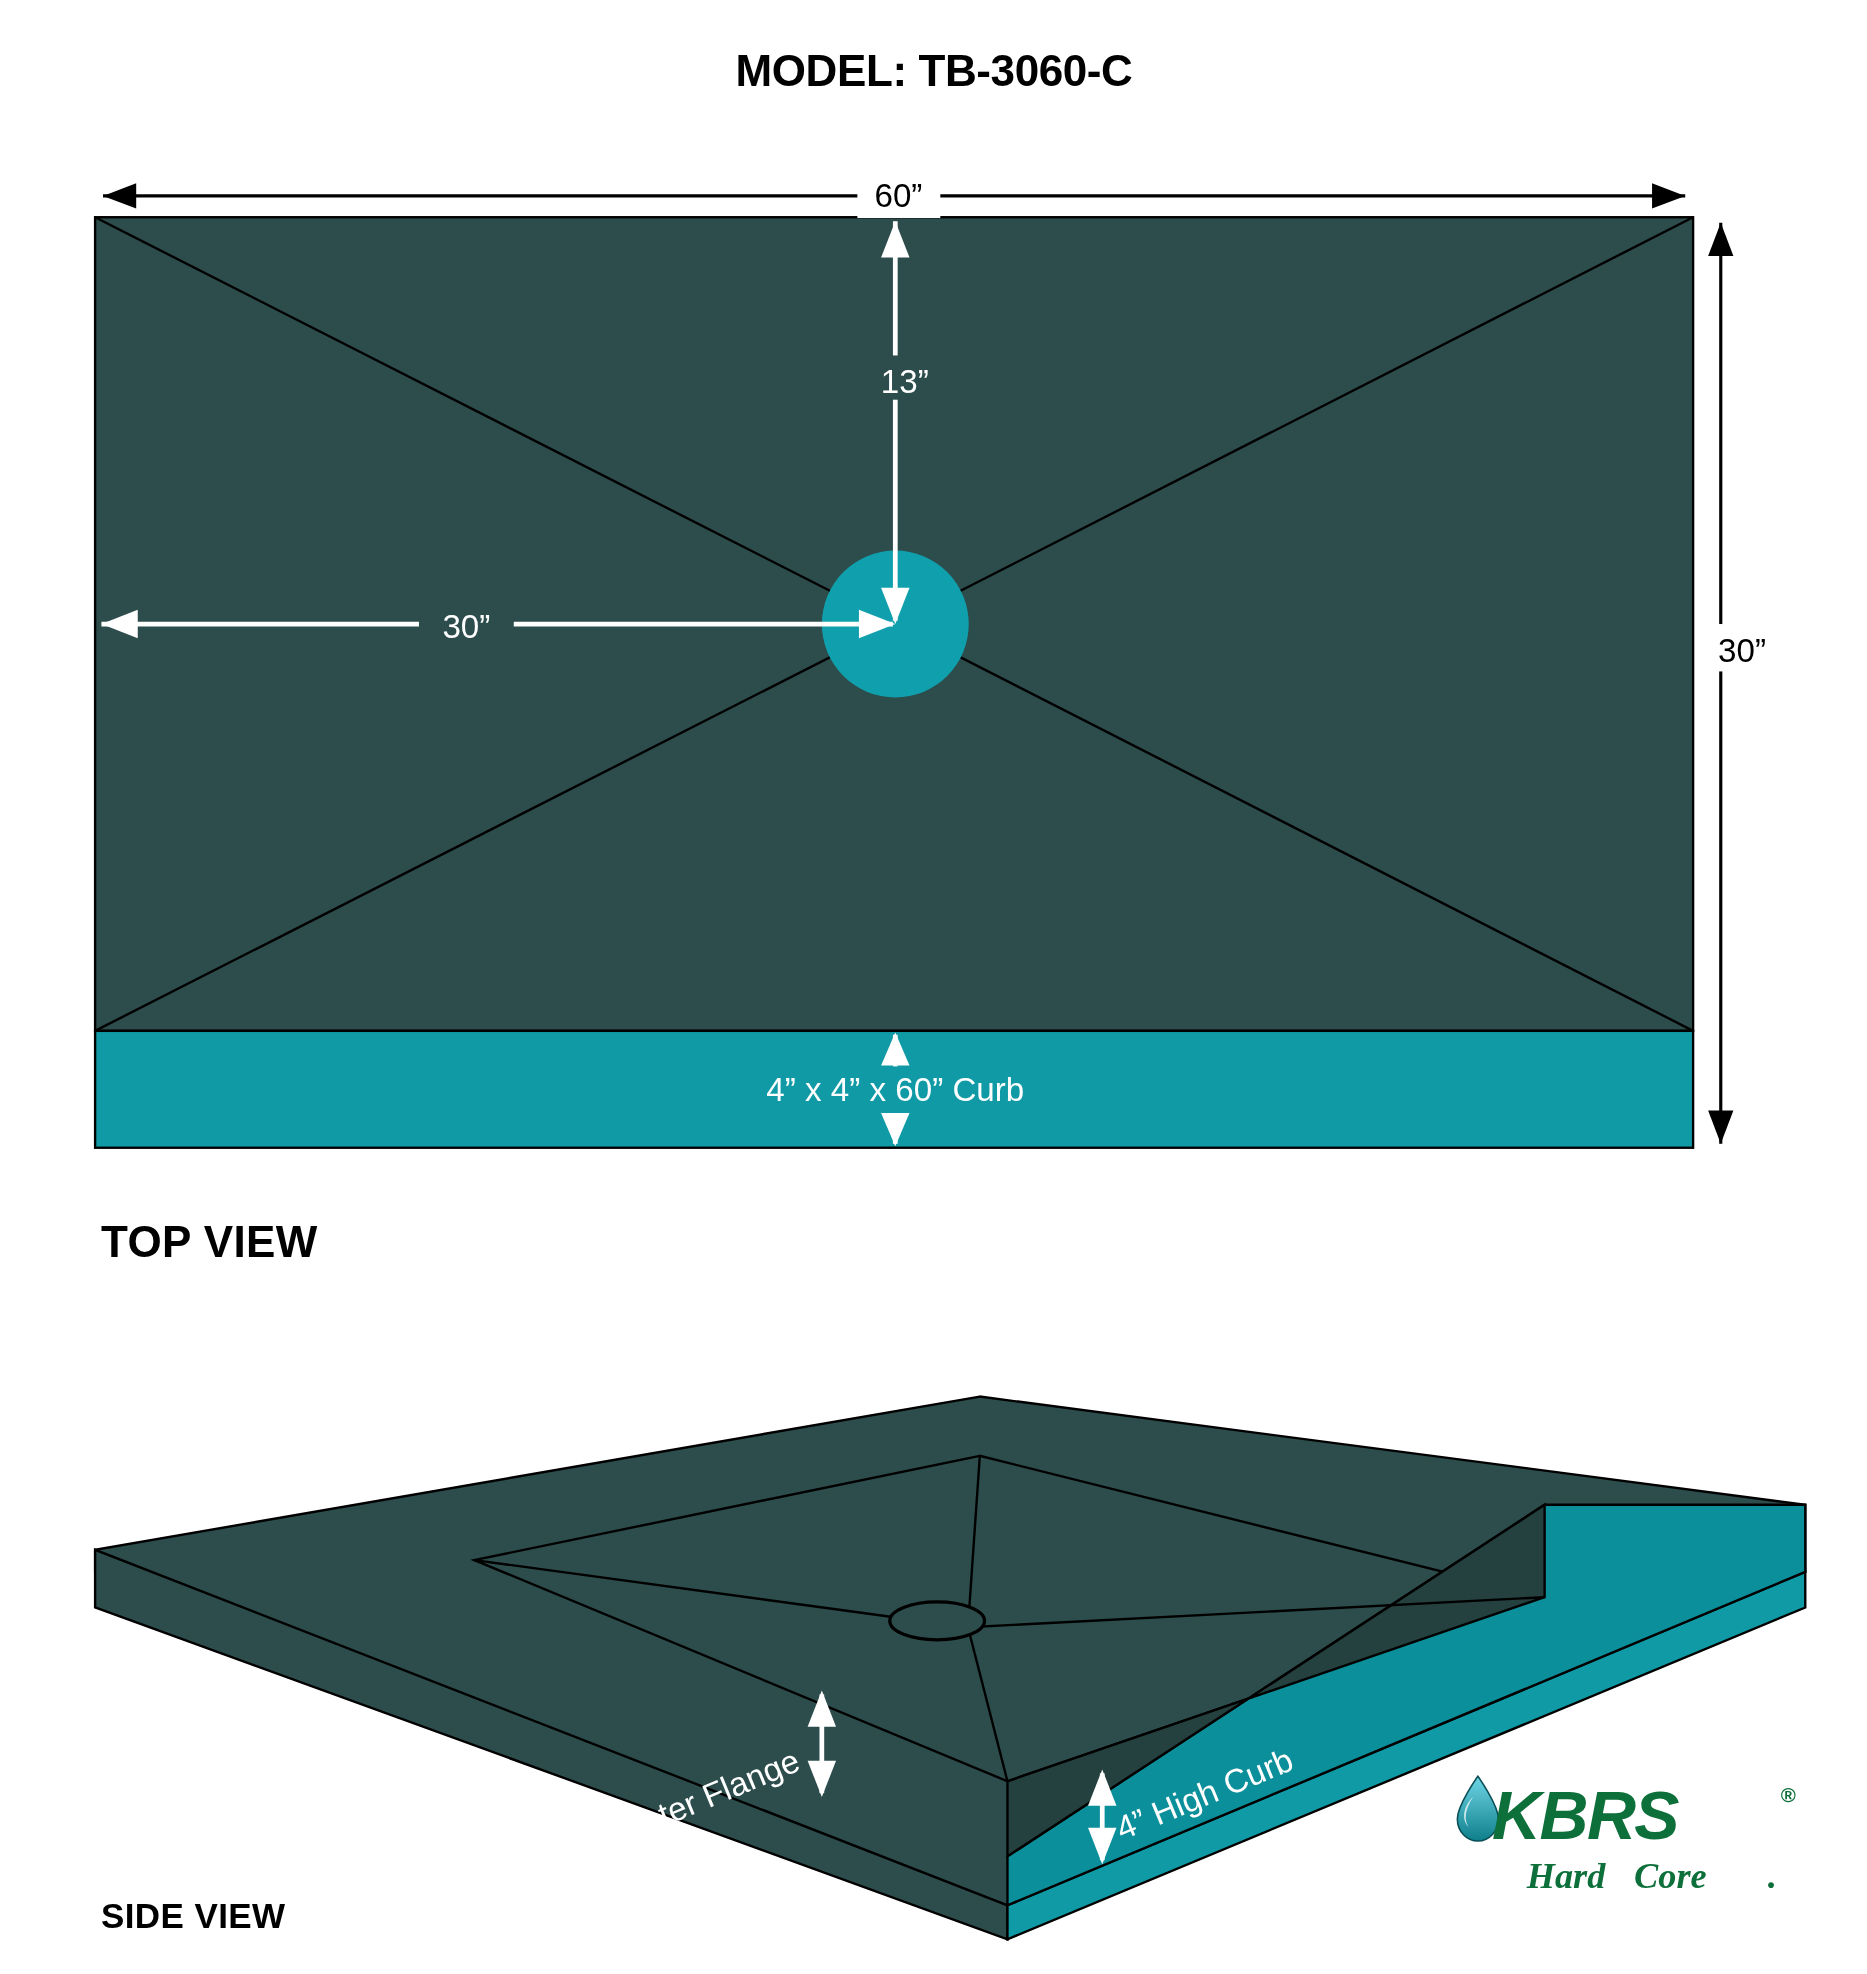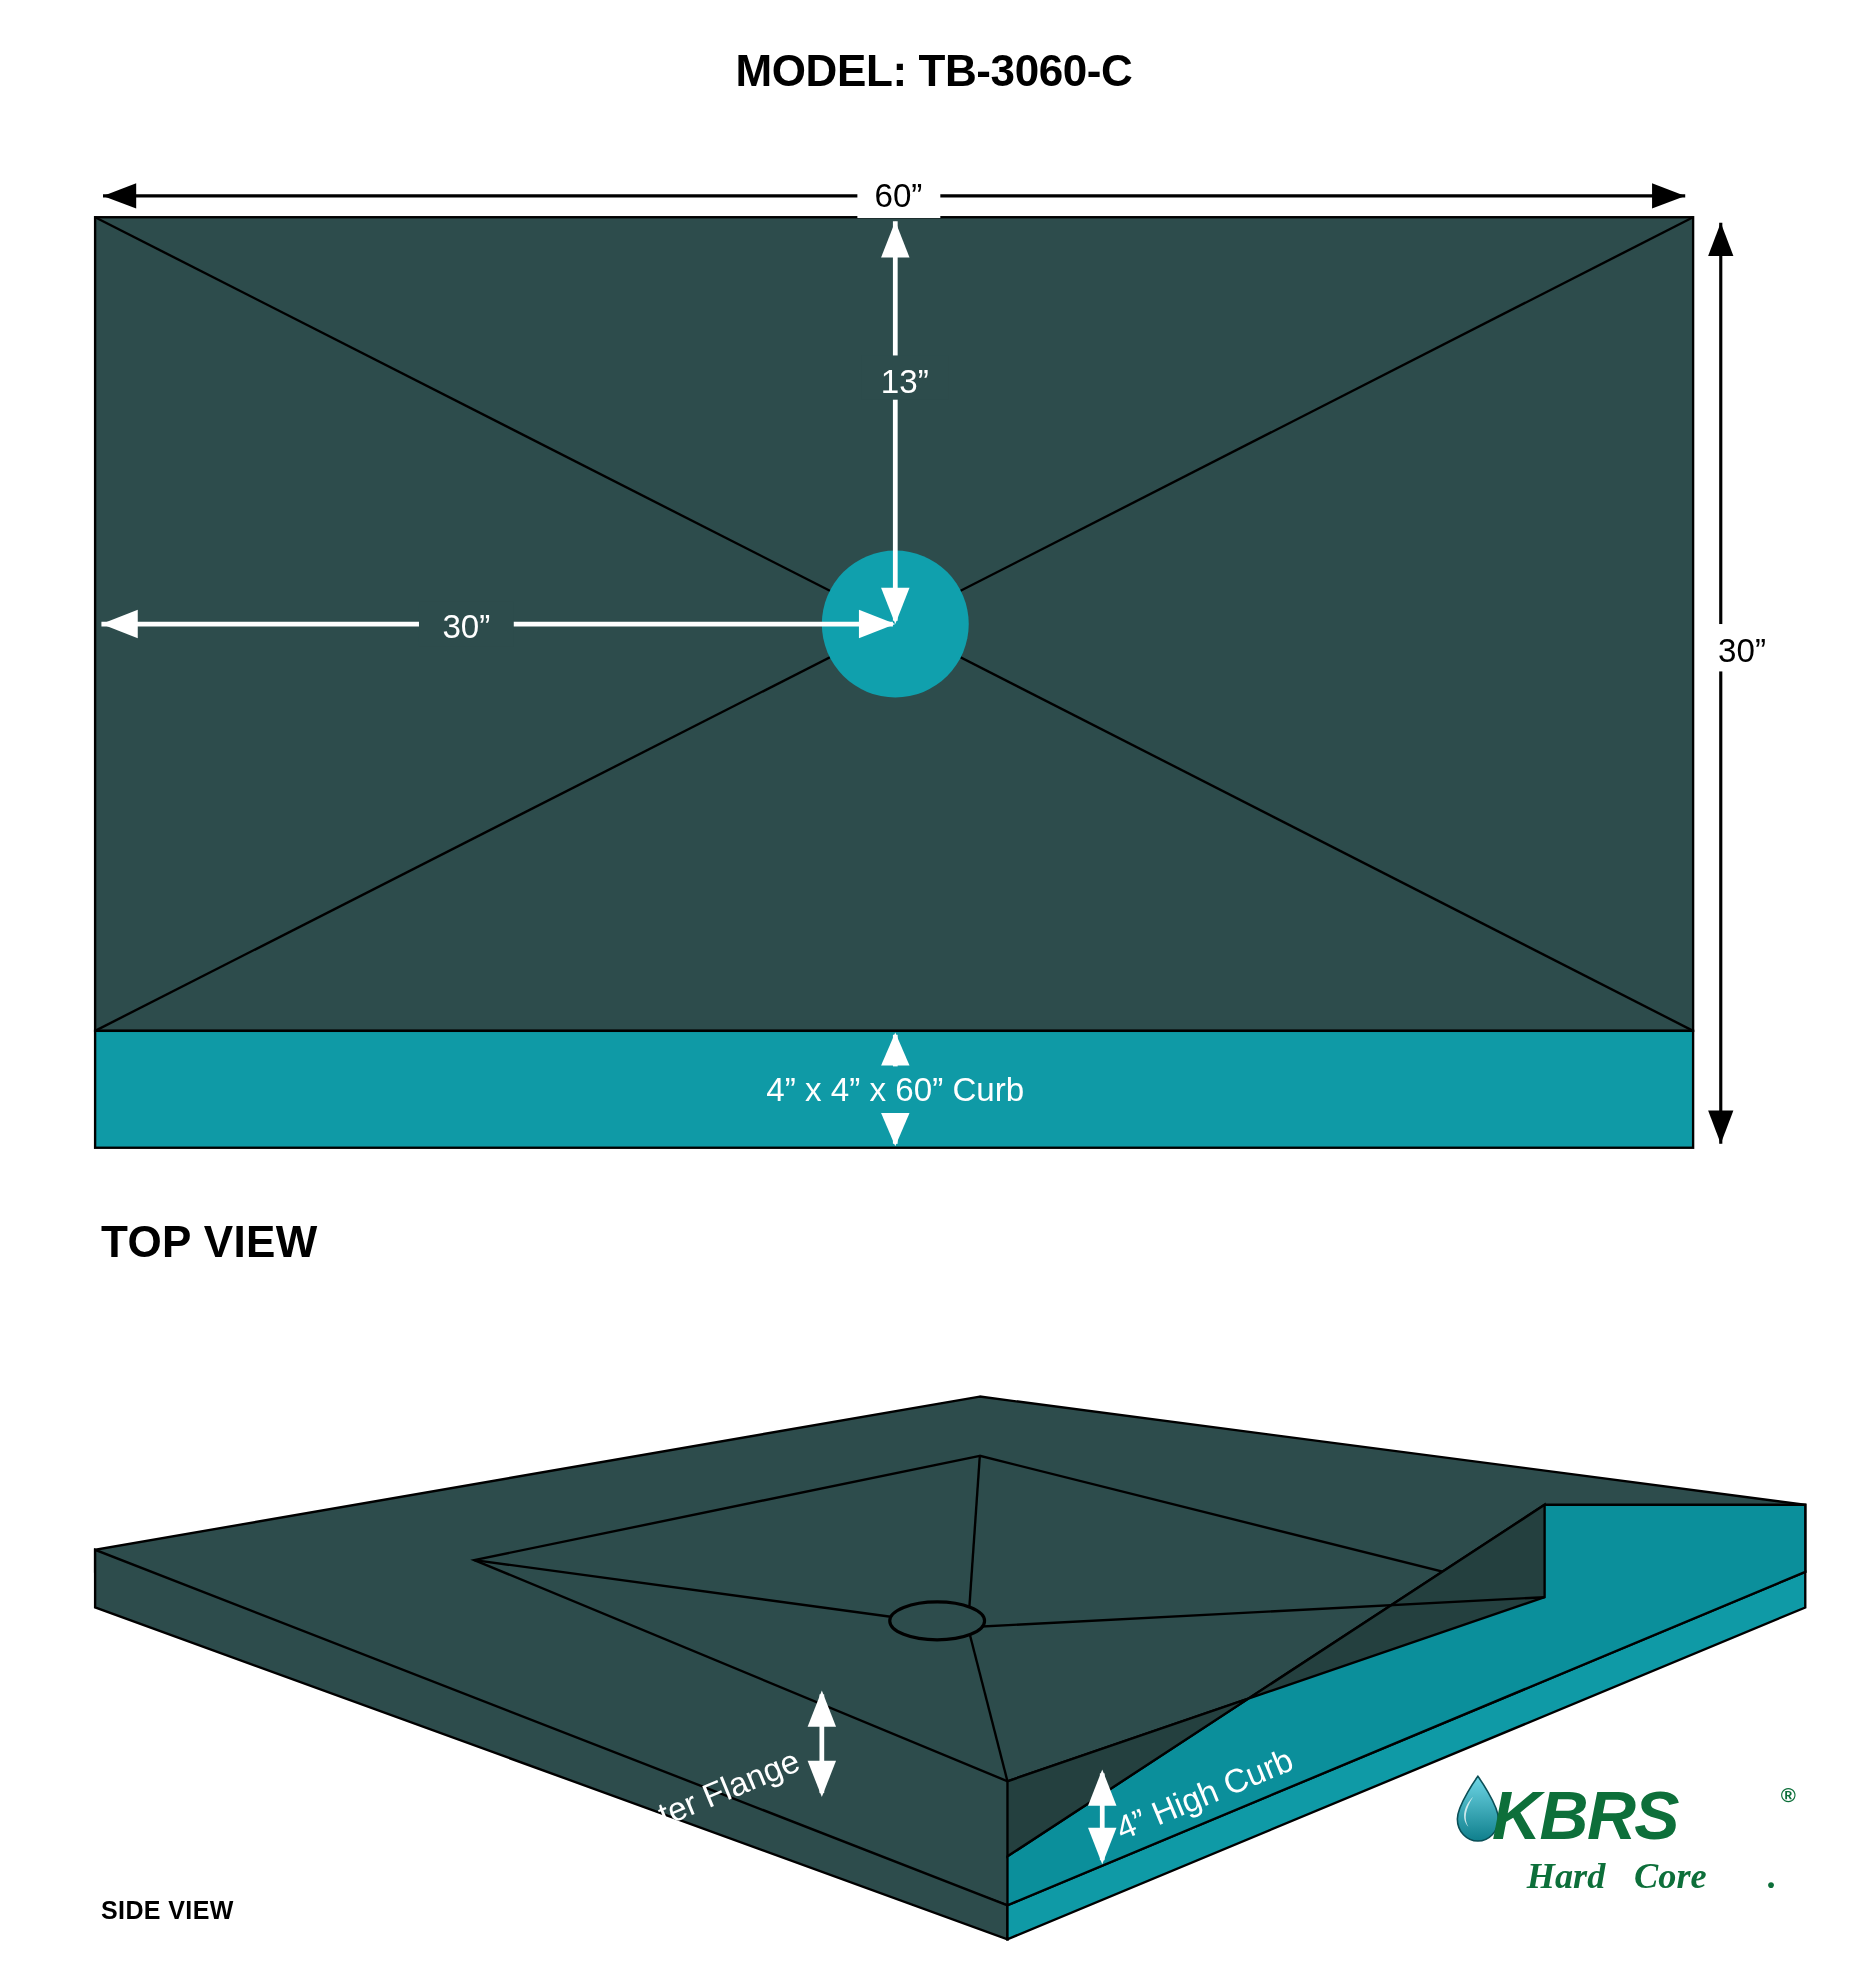--- a/index.html
+++ b/index.html
@@ -35,21 +35,21 @@
     left: 101px;
     top: 1217px;
     font-size: 44px;
     font-weight: bold;
     letter-spacing: 0.4px;
   }
   .side-view-label {
     position: absolute;
     left: 101px;
     top: 1896px;
-    font-size: 25px;
+    font-size: 35px;
     font-weight: bold;
     letter-spacing: 0.4px;
   }
   svg { display: block; }
   .svg-layer {
     position: absolute;
     left: 0;
     top: 0;
   }
   .dimtext {

